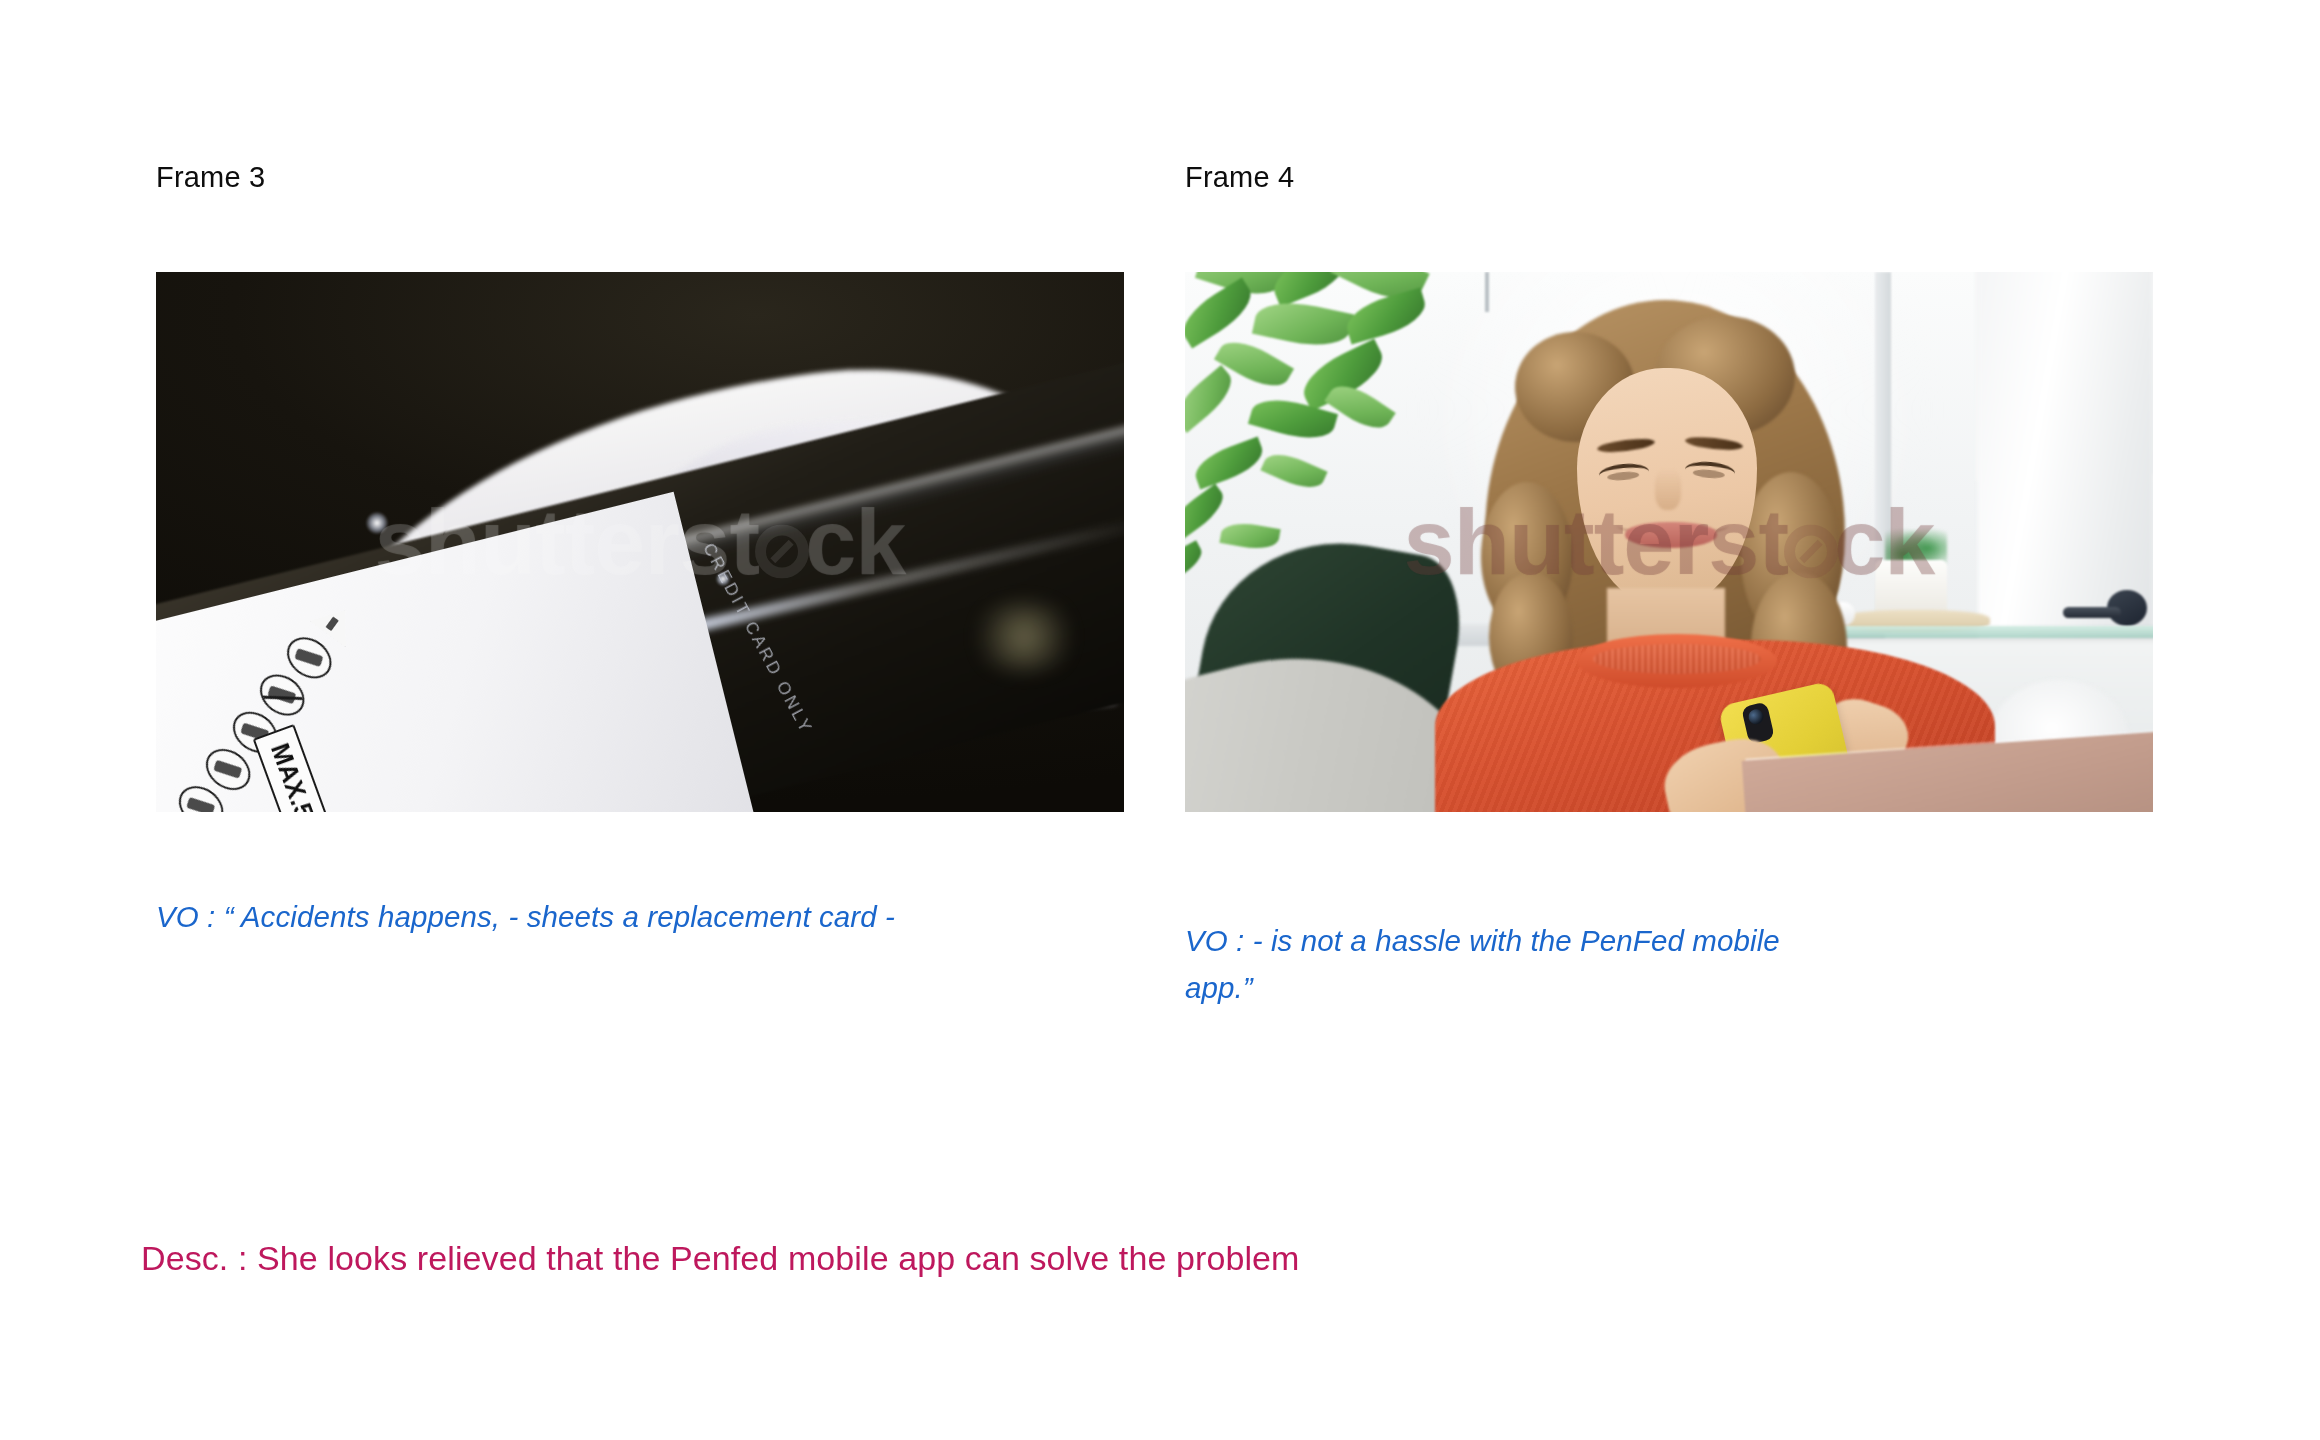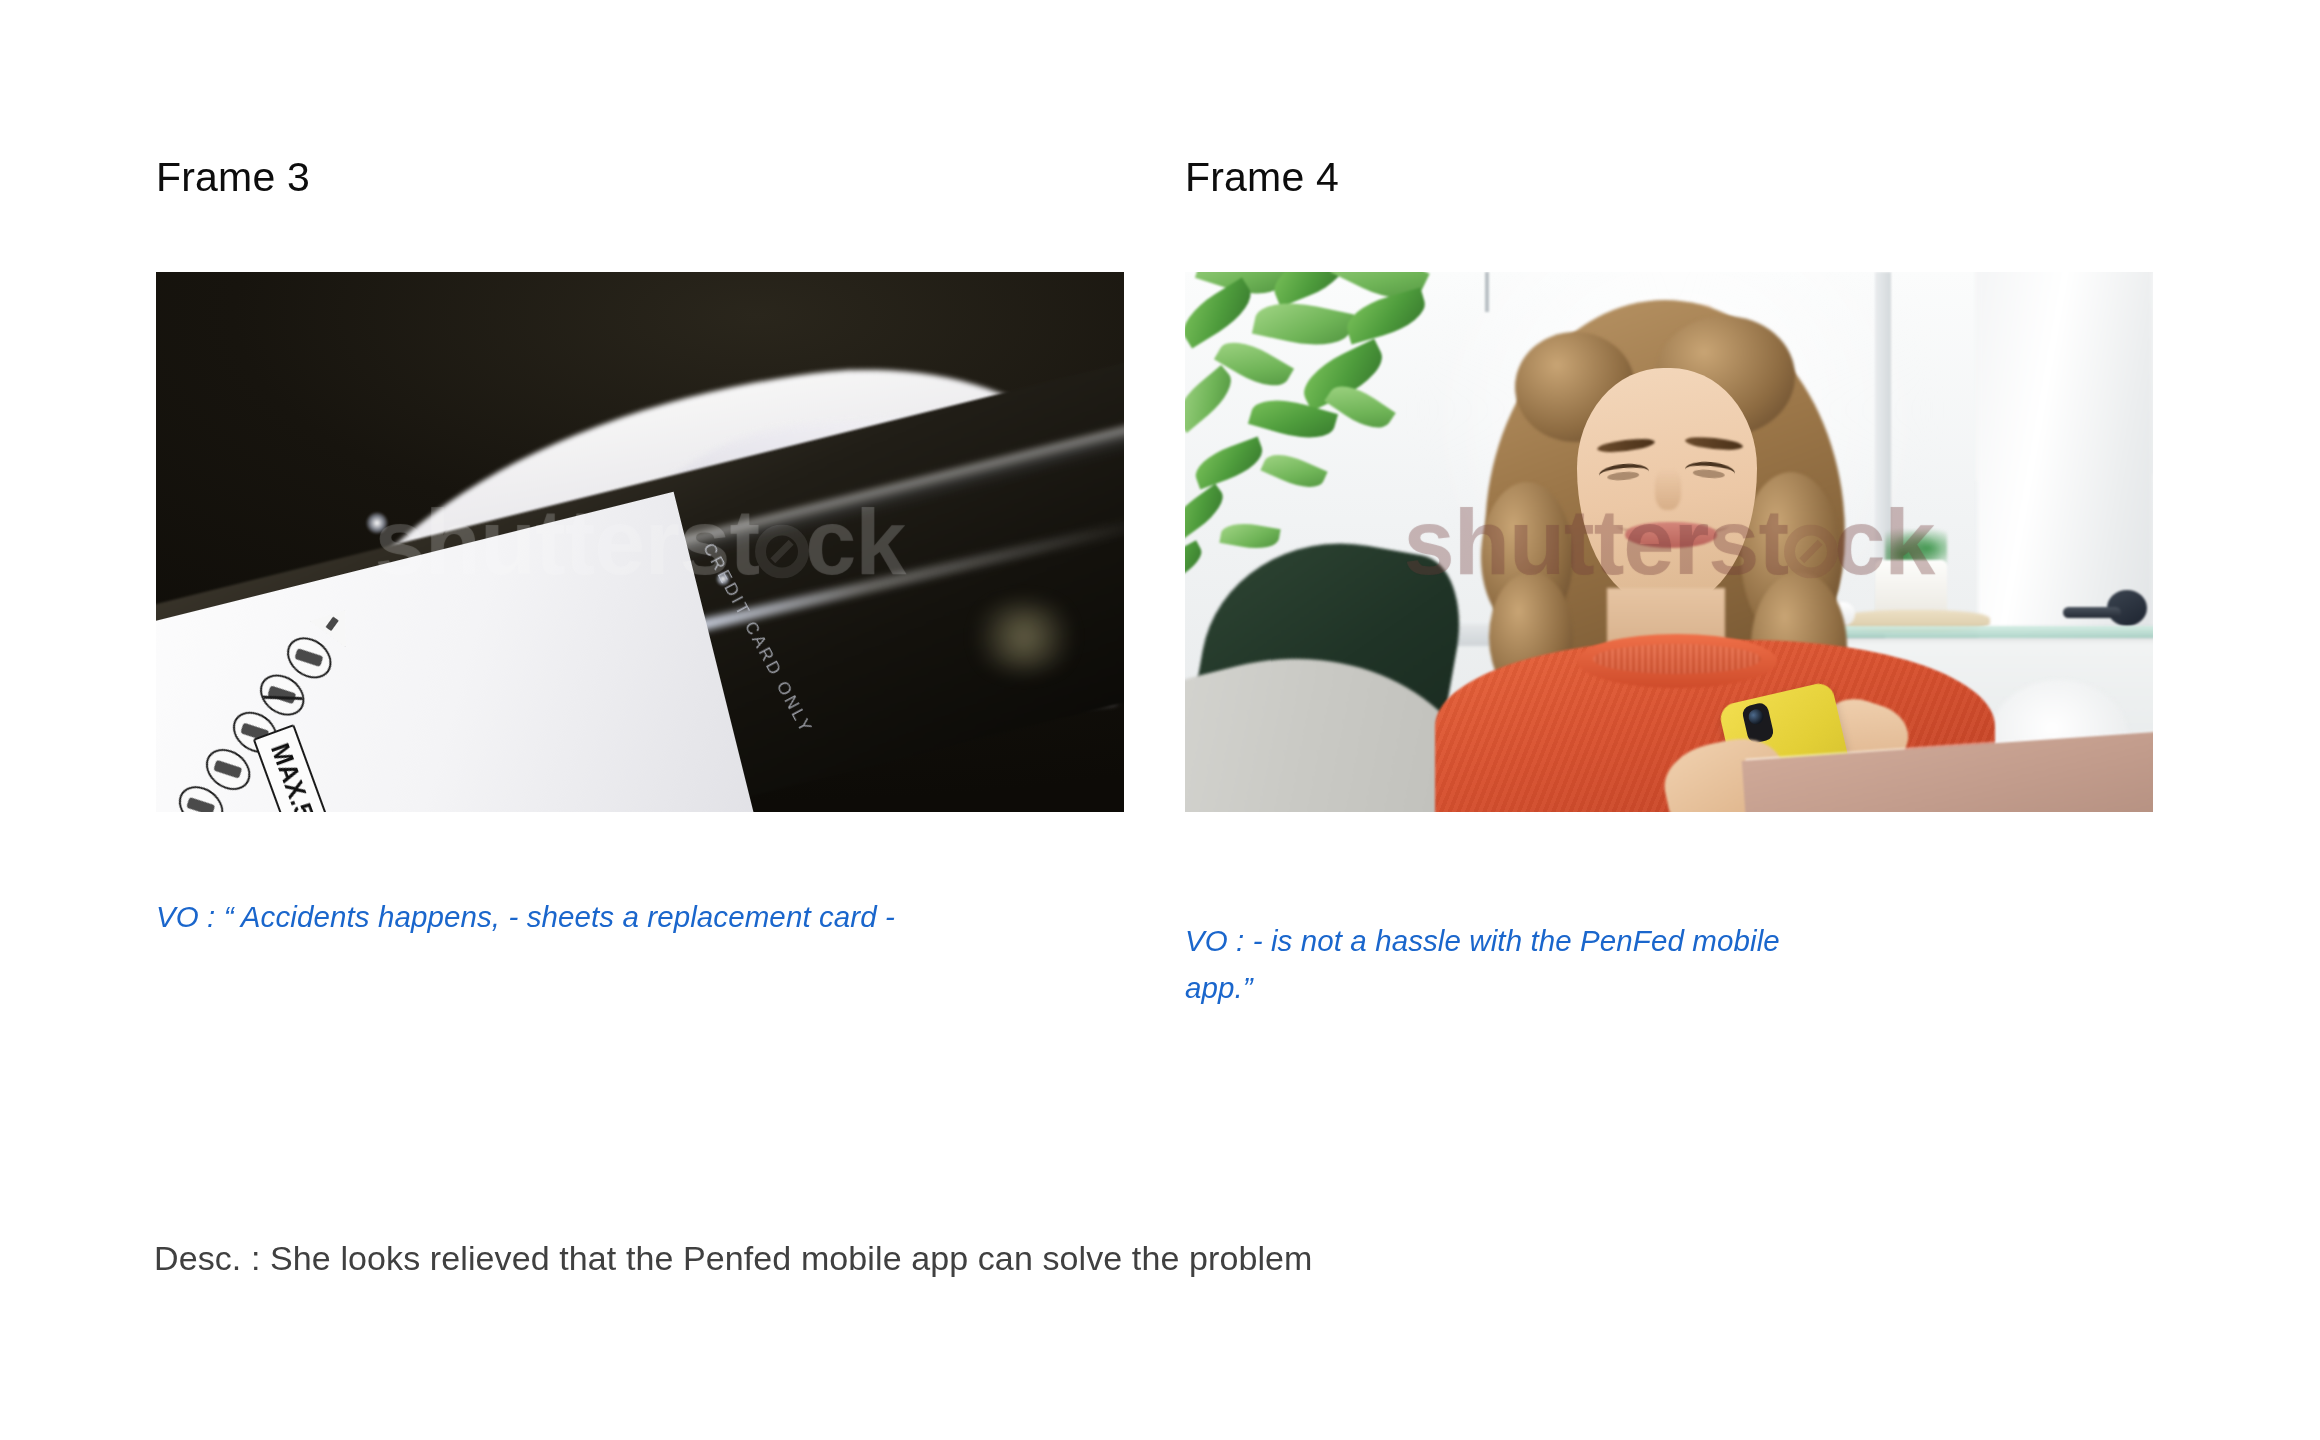--- a/index.html
+++ b/index.html
@@ -27,21 +27,21 @@
     top: 0;
     width: 968px;
   }
   .frame-col.left  { left: 156px; }
   .frame-col.right { left: 1185px; }
 
   .frame-title {
     position: absolute;
     top: 152px;
     left: 0;
-    font-size: 41px;
+    font-size: 29px;
     line-height: 50px;
     color: #0d0d0d;
     letter-spacing: .2px;
     white-space: nowrap;
   }
 
   .frame-media {
     position: absolute;
     top: 272px;
     left: 0;
@@ -61,25 +61,25 @@
     line-height: 47px;
     font-style: italic;
     color: #1a66cc;
     letter-spacing: .1px;
   }
   .frame-col.right .frame-caption { width: 660px; margin-top: 24px; }
 
   
   .desc {
     position: absolute;
-    left: 154px;
+    left: 141px;
     top: 1236px;
     font-size: 34px;
     line-height: 44px;
-    color: #404040;
+    color: #be185d;
     letter-spacing: .1px;
     white-space: nowrap;
   }
 
   
   .shred {
     position: absolute;
     inset: 0;
     background:
       radial-gradient(120% 90% at 62% 8%, #2a261c 0%, #17140e 45%, #0d0b07 100%);

